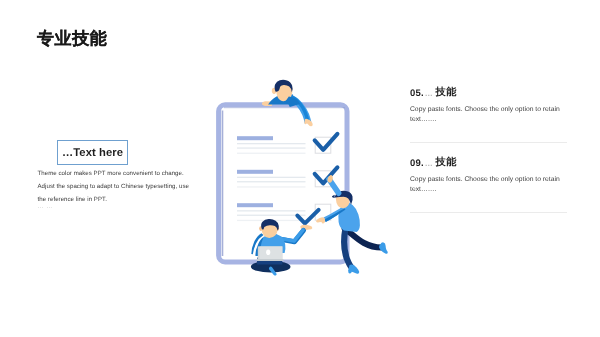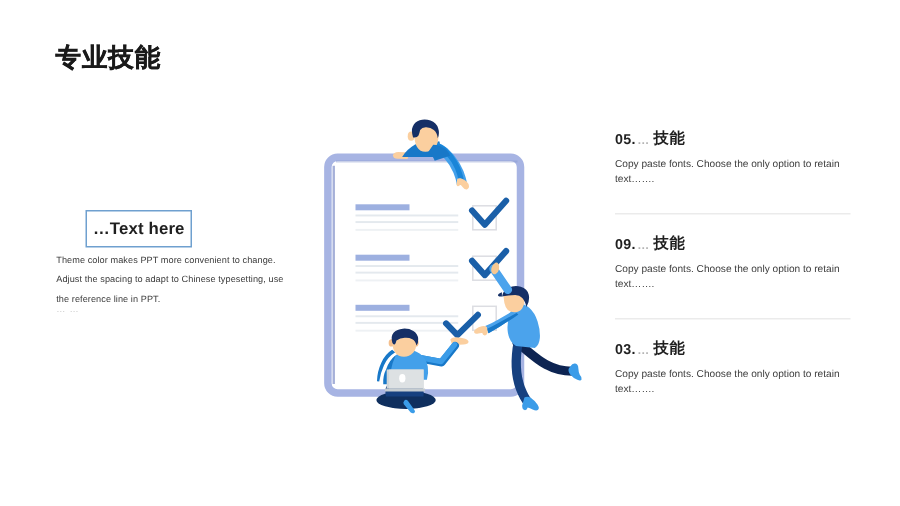--- a/index.html
+++ b/index.html
@@ -139,20 +139,14 @@
   <div class="divider" style="top:142px"></div>
 
   <div class="col" style="top:157px">
     <div class="hd">
       <span>09.</span><span class="el">…</span><span class="cn">技能</span>
     </div>
     <div class="bd">Copy paste fonts. Choose the only option to retain text…….</div>
   </div>
   <div class="divider" style="top:212px"></div>
 
-  <div class="col" style="top:227px">
-    <div class="hd">
-      <span>03.</span><span class="el">…</span><span class="cn">技能</span>
-    </div>
-    <div class="bd">Copy paste fonts. Choose the only option to retain text…….</div>
-  </div>
 
 </div>
 
 </body></html>

